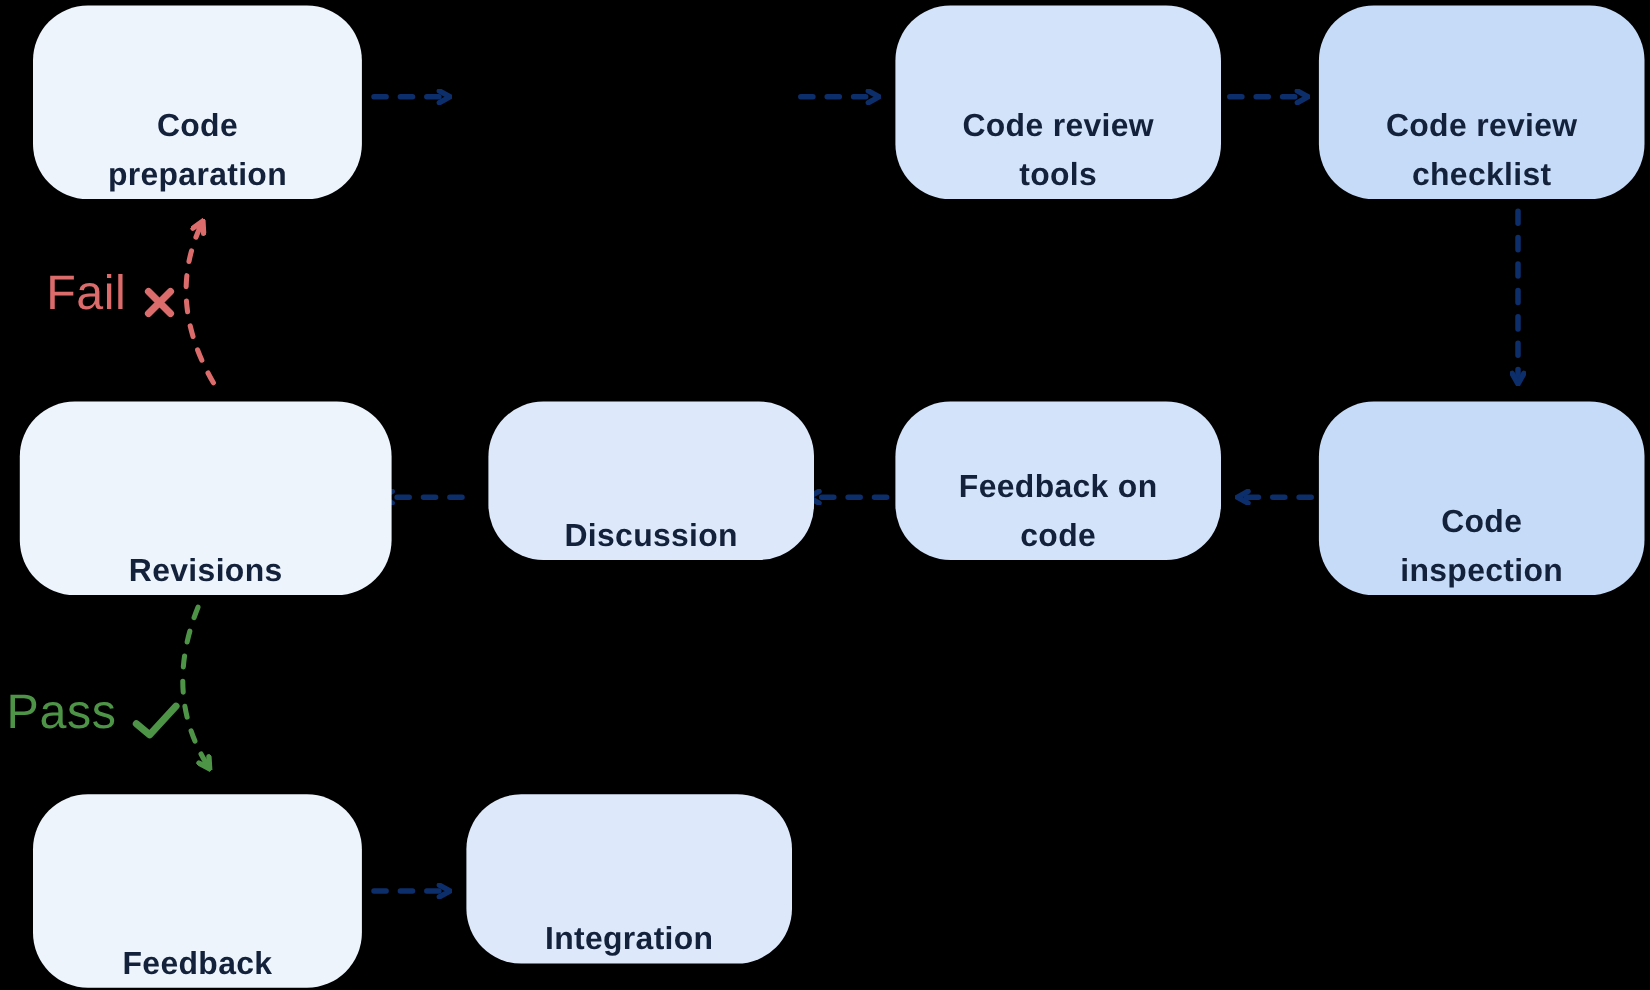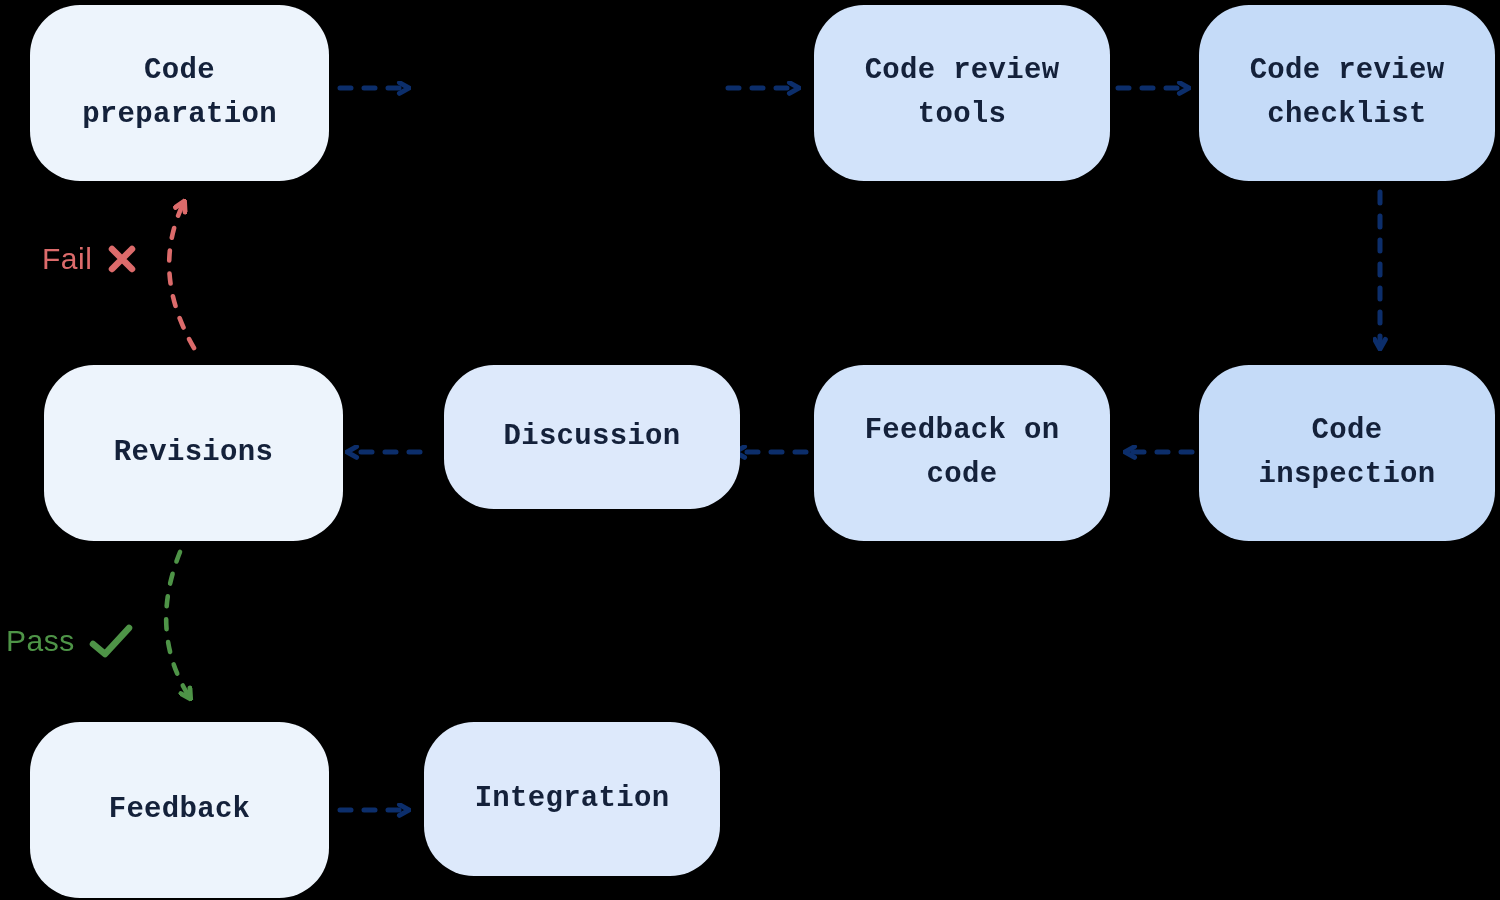--- a/index.html
+++ b/index.html
@@ -2,57 +2,57 @@
 <html style="--tier1: #EDF4FC; --tier2: #DDE9FB; --tier3: #D2E3FA; --tier4: #C5DBF8; --text: #14213A; --arrow: #0C2E6B; --fail: #DC6B6B; --pass: #4E9447;"><head>
 <meta charset="utf-8">
 <style>
   html,body{margin:0;padding:0;background:#000;}
   .canvas{
     position:relative;width:1500px;height:900px;background:#000;overflow:hidden;
     font-family:"Liberation Sans",sans-serif;
   }
   .node{
     position:absolute;border-radius:50px;
-    display:flex;align-items:center;justify-content:center;
+    display:flex;align-items:flex-end;justify-content:center;
     text-align:center;color:var(--text,#14213A);
     font-size:29px;font-weight:600;line-height:1.52;
-    white-space:pre-line;letter-spacing:.3px;font-family:Liberation Mono, monospace;
+    white-space:pre-line;letter-spacing:.3px;
   }
   .tier1{background:var(--tier1,#EDF4FC);}
   .tier2{background:var(--tier2,#DDE9FB);}
   .tier3{background:var(--tier3,#D2E3FA);}
   .tier4{background:var(--tier4,#C5DBF8);}
 
   
   .n0{left:30px;top:5px;width:299px;height:176px;}
   .n1{left:424px;top:5px;width:296px;height:176px;}
   .n2{left:814px;top:5px;width:296px;height:176px;}
   .n3{left:1199px;top:5px;width:296px;height:176px;}
-  .n4{left:44px;top:365px;width:299px;height:176px;}
+  .n4{left:18px;top:365px;width:338px;height:176px;}
   .n5{left:444px;top:365px;width:296px;height:144px;}
-  .n6{left:814px;top:365px;width:296px;height:176px;}
+  .n6{left:814px;top:365px;width:296px;height:144px;}
   .n7{left:1199px;top:365px;width:296px;height:176px;}
   .n8{left:30px;top:722px;width:299px;height:176px;}
   .n9{left:424px;top:722px;width:296px;height:154px;}
 
   .edges{position:absolute;left:0;top:0;pointer-events:none;}
   .edge{stroke:var(--arrow,#0C2E6B);stroke-width:5;fill:none;
         stroke-dasharray:11 13;stroke-linecap:round;}
   .edge-red{stroke:var(--fail,#DC6B6B);stroke-width:4.6;fill:none;
         stroke-dasharray:10 13;stroke-linecap:round;}
   .edge-green{stroke:var(--pass,#4E9447);stroke-width:4.6;fill:none;
         stroke-dasharray:10 13;stroke-linecap:round;}
   .mk{fill:none;stroke-width:4.6;stroke-linecap:round;stroke-linejoin:miter;}
   .mk-blue{stroke:var(--arrow,#0C2E6B);}
   .mk-red{stroke:var(--fail,#DC6B6B);}
   .mk-green{stroke:var(--pass,#4E9447);}
 
   .branch-label{
-    position:absolute;display:flex;align-items:center;gap:13px;
-    font-size:30px;font-weight:500;letter-spacing:.5px;
+    position:absolute;display:flex;align-items:flex-end;gap:13px;
+    font-size:44px;font-weight:500;letter-spacing:.5px;
   }
   .branch-fail{left:42px;top:242px;color:var(--fail,#DC6B6B);}
   .branch-pass{left:6px;top:623px;color:var(--pass,#4E9447);}
 </style>
 </head>
 <body>
 
 <div class="canvas">
 
   <svg class="edges" width="1500" height="900" viewBox="0 0 1500 900">

